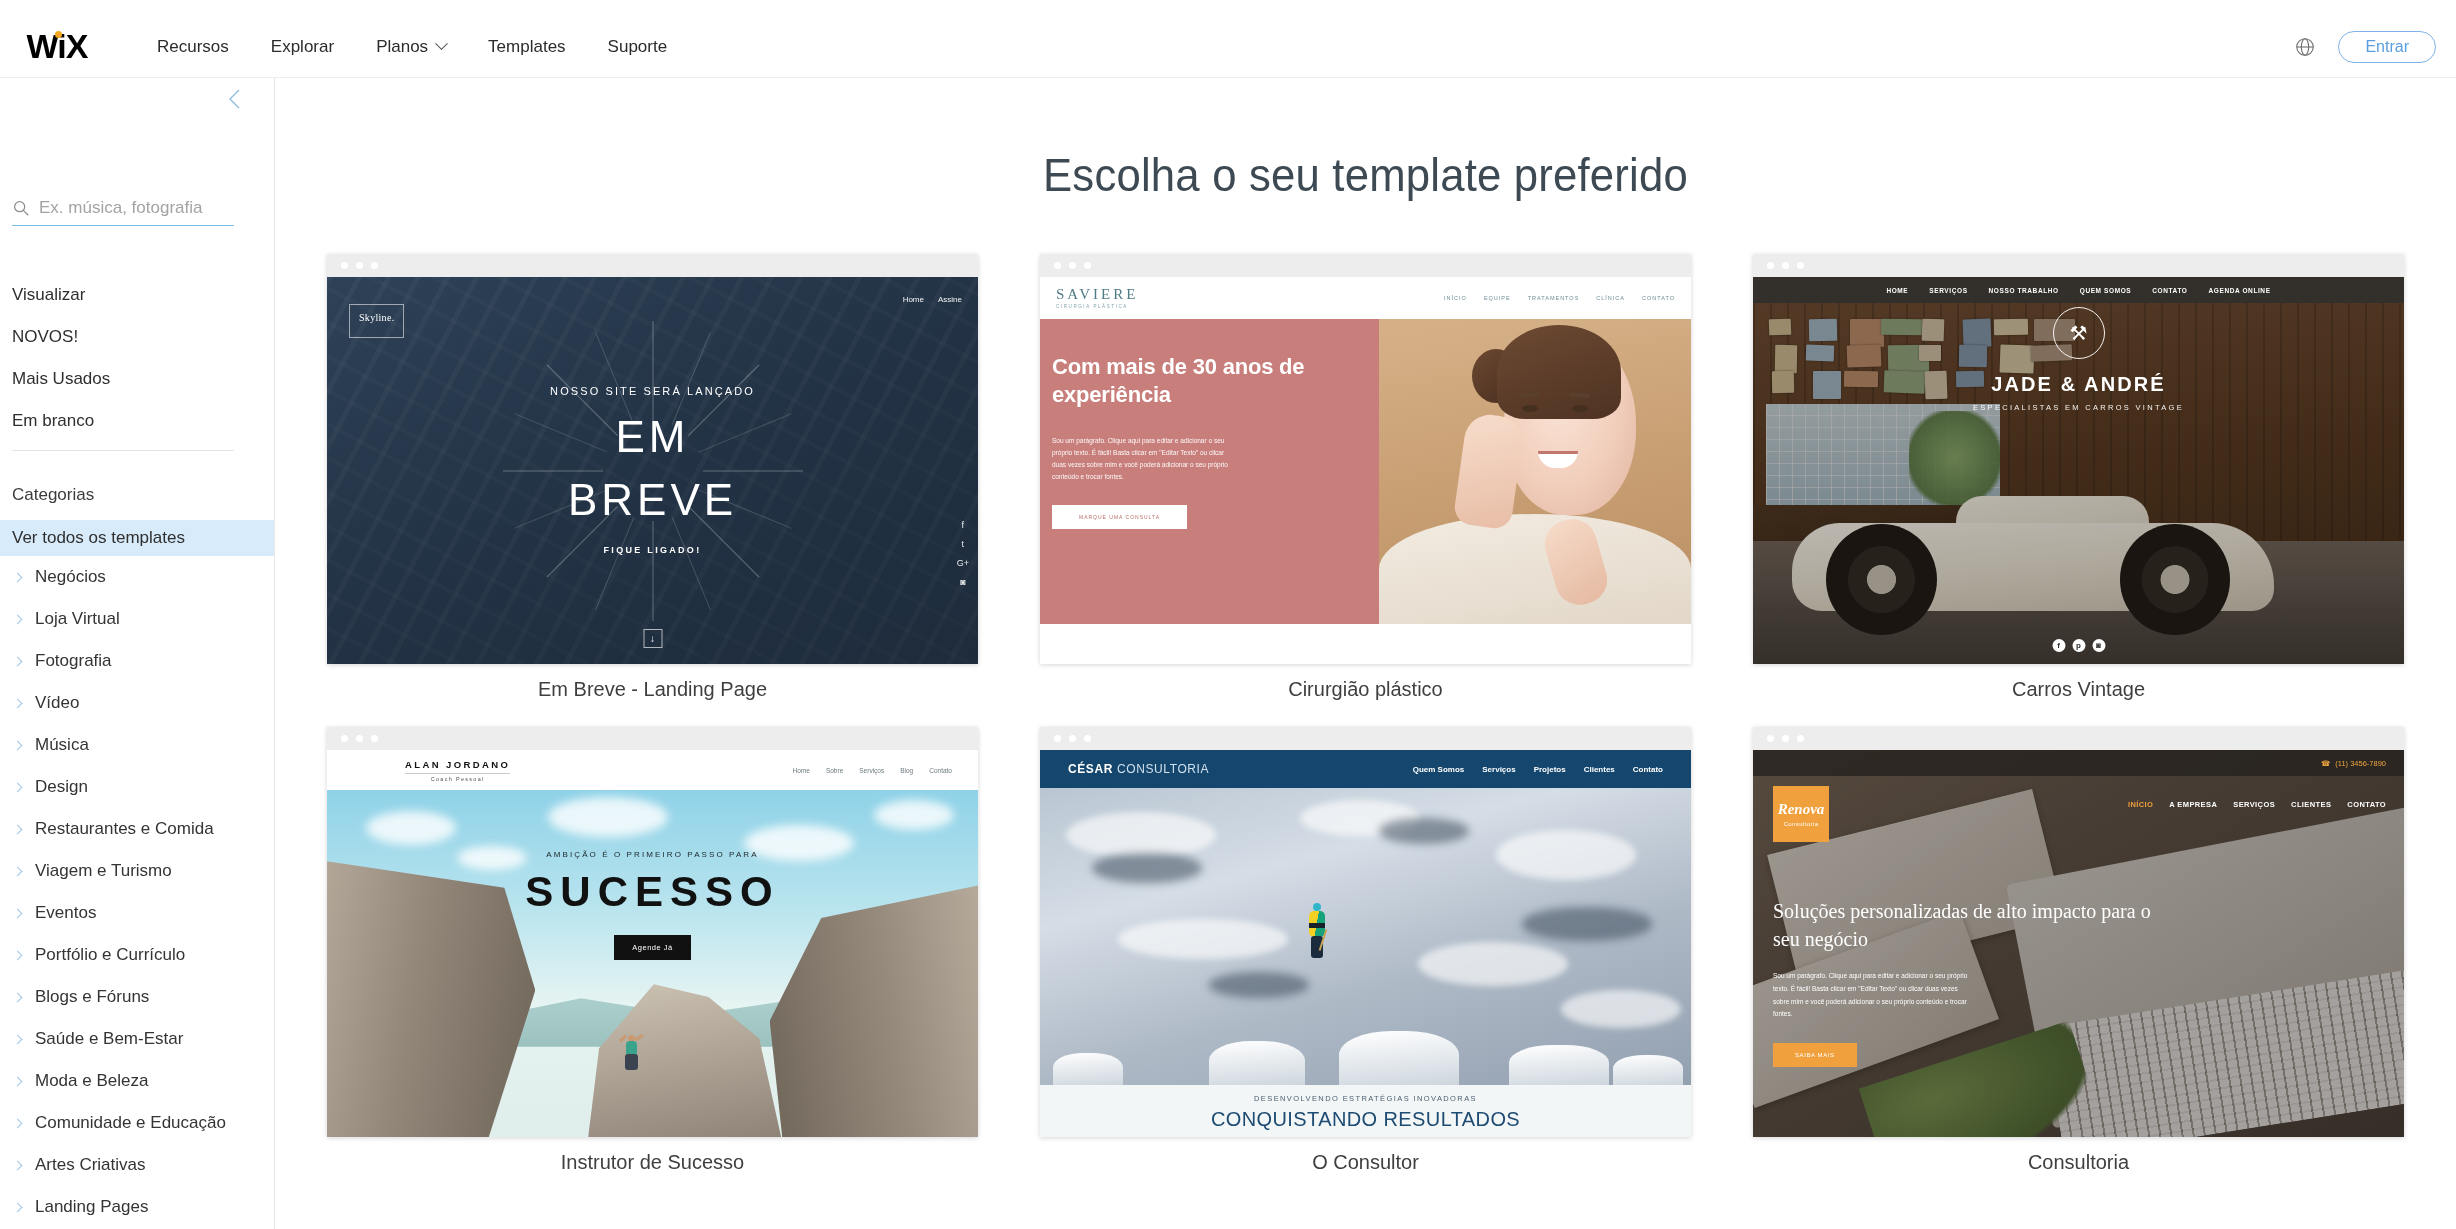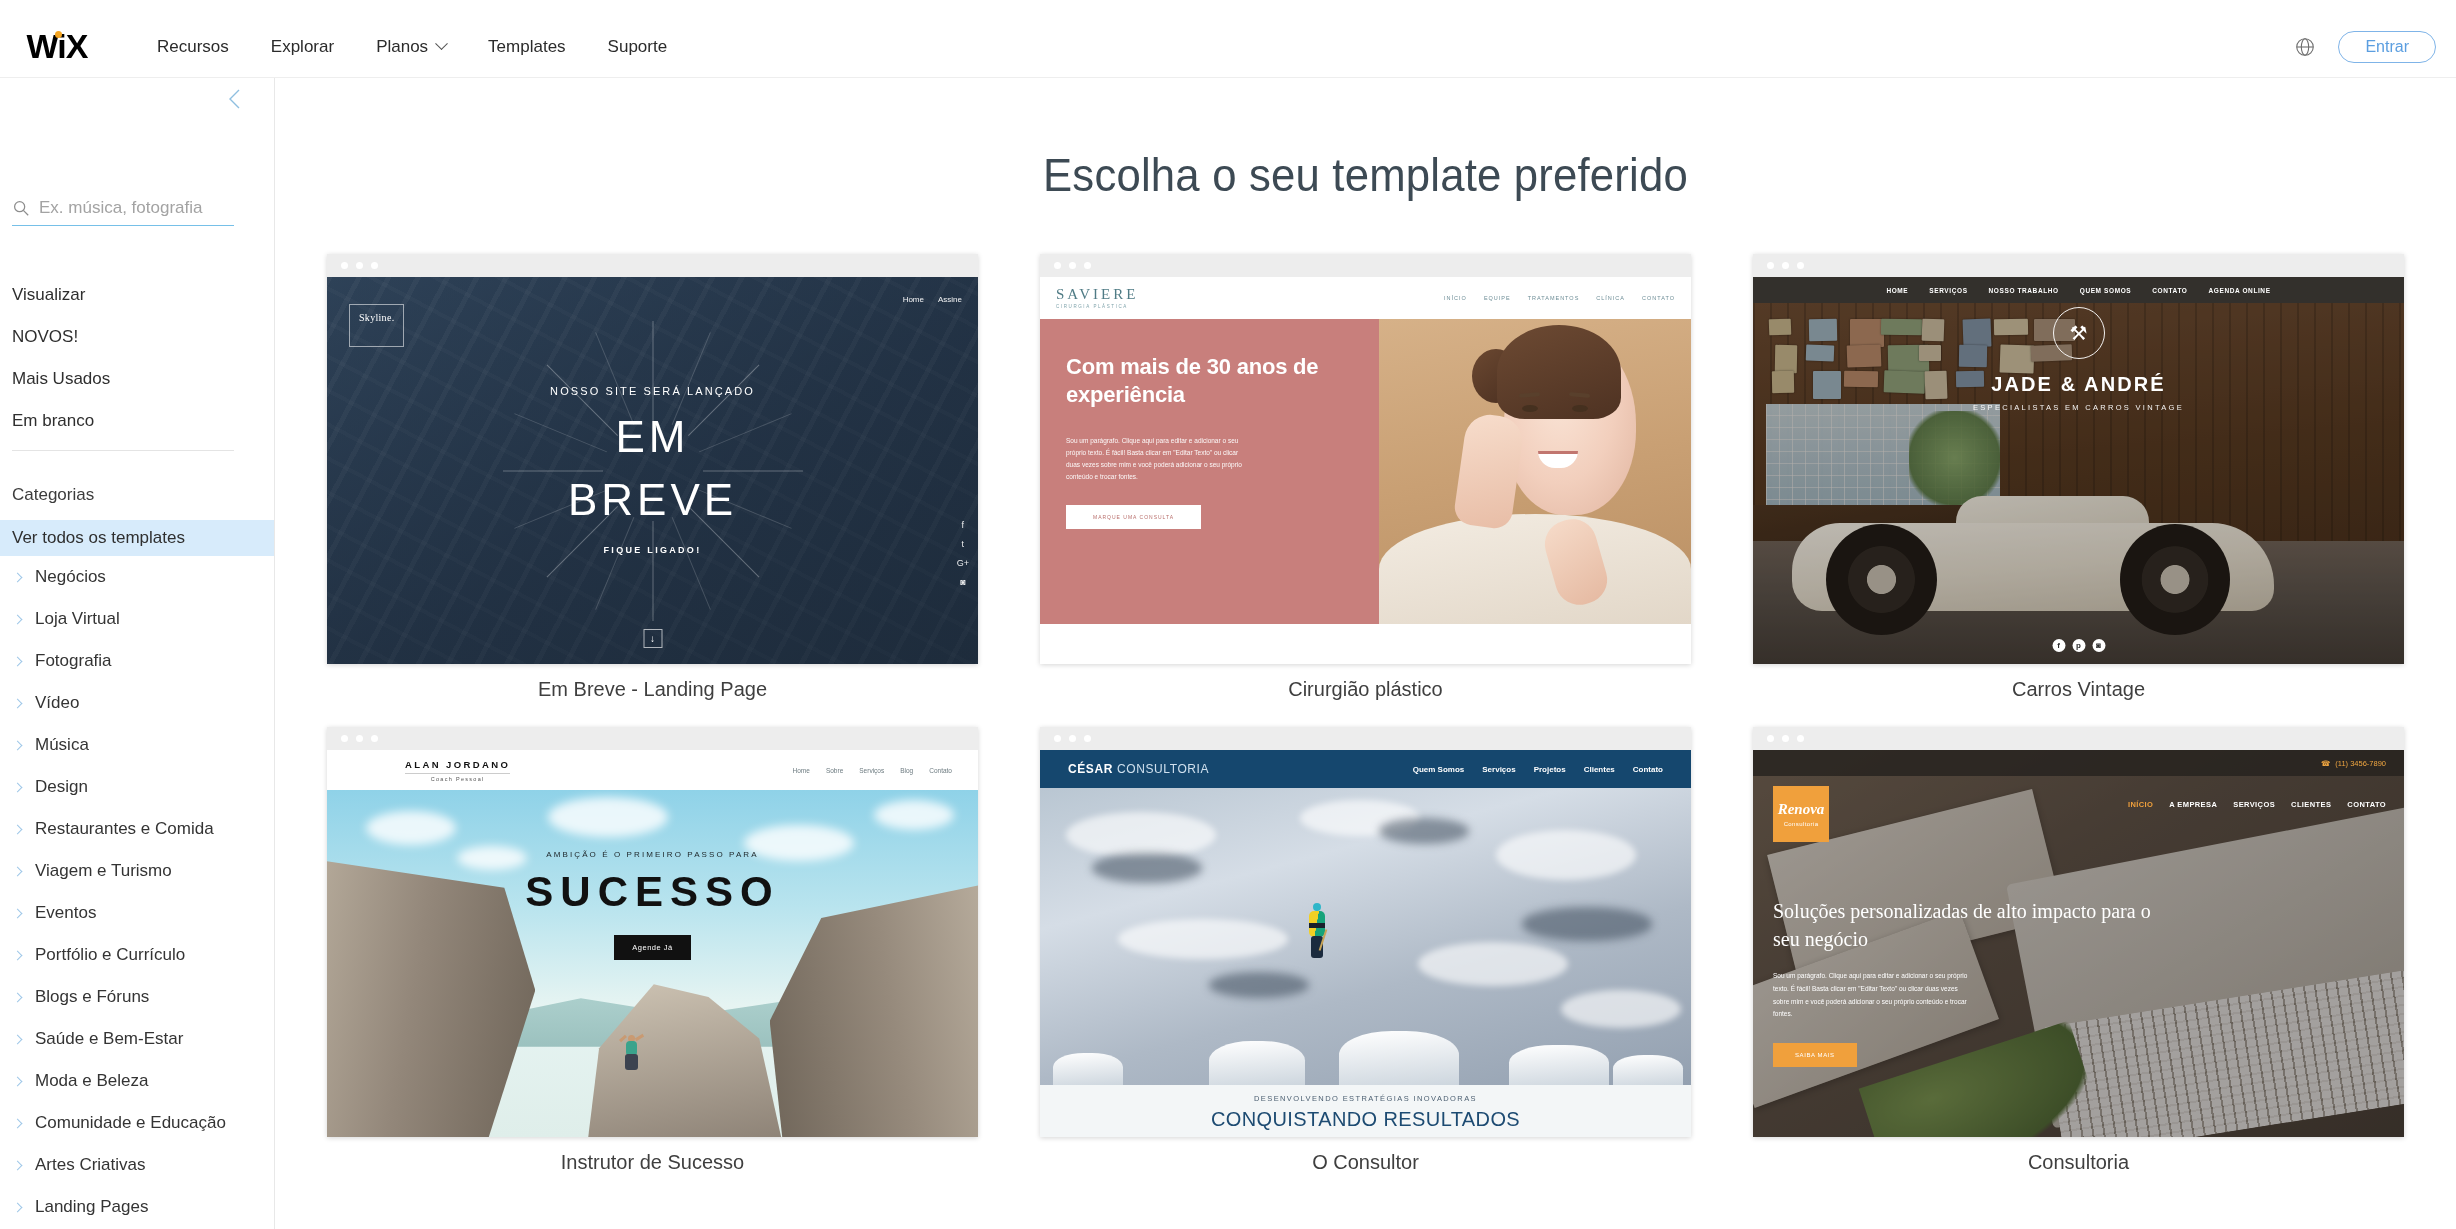--- a/index.html
+++ b/index.html
@@ -156,21 +156,21 @@
       repeating-linear-gradient(28deg, rgba(255,255,255,.05) 0 4px, rgba(255,255,255,0) 4px 30px),
       linear-gradient(150deg,#3a5068 0%, #253549 55%, #1d2b3b 100%);
   }
   .c1 .veil {
     position: absolute; inset: 0;
     background: linear-gradient(160deg, rgba(36,54,74,.55), rgba(30,44,60,.78));
   }
   .c1 .logo-box {
     position: absolute; top: 27px; left: 22px;
     border: 1px solid rgba(255,255,255,.55);
-    color: #fff; font-size: 10px; padding: 7px 9px 23px;
+    color: #fff; font-size: 10px; padding: 7px 9px 14px;
     letter-spacing: .3px; font-family: "Liberation Serif", serif;
   }
   .c1 .mini-nav {
     position: absolute; top: 18px; right: 16px;
     display: flex; gap: 14px; color: #fff; font-size: 8px; opacity: .95;
   }
   .c1 .center {
     position: absolute; left: 0; right: 0; top: 108px;
     text-align: center; color: #fff;
   }
@@ -211,21 +211,21 @@
   .c2 .brand small {
     display: block; font-size: 4.5px; letter-spacing: 1.6px;
     margin-top: 3px; color: #7fa3ab; font-family: "Liberation Sans", sans-serif;
   }
   .c2 .mnav {
     margin-left: auto; display: flex; gap: 17px;
     font-size: 5.5px; letter-spacing: 1px; color: #6d8d96;
   }
   .c2 .body { display: flex; height: 305px; }
   .c2 .left {
-    width: 52%; background: #c87f7c; padding: 34px 26px 0; color: #fff;
+    width: 52%; background: #c87f7c; padding: 34px 12px 0; color: #fff;
   }
   .c2 h3 {
     font-size: 22px; font-weight: 700; line-height: 1.28; letter-spacing: -0.2px;
   }
   .c2 p {
     font-size: 6.5px; line-height: 1.85; margin-top: 26px; opacity: .95; max-width: 180px;
   }
   .c2 .cta {
     margin-top: 22px; background: #fff; color: #b86e6b;
     font-size: 5px; letter-spacing: 1px; padding: 9px 0;

